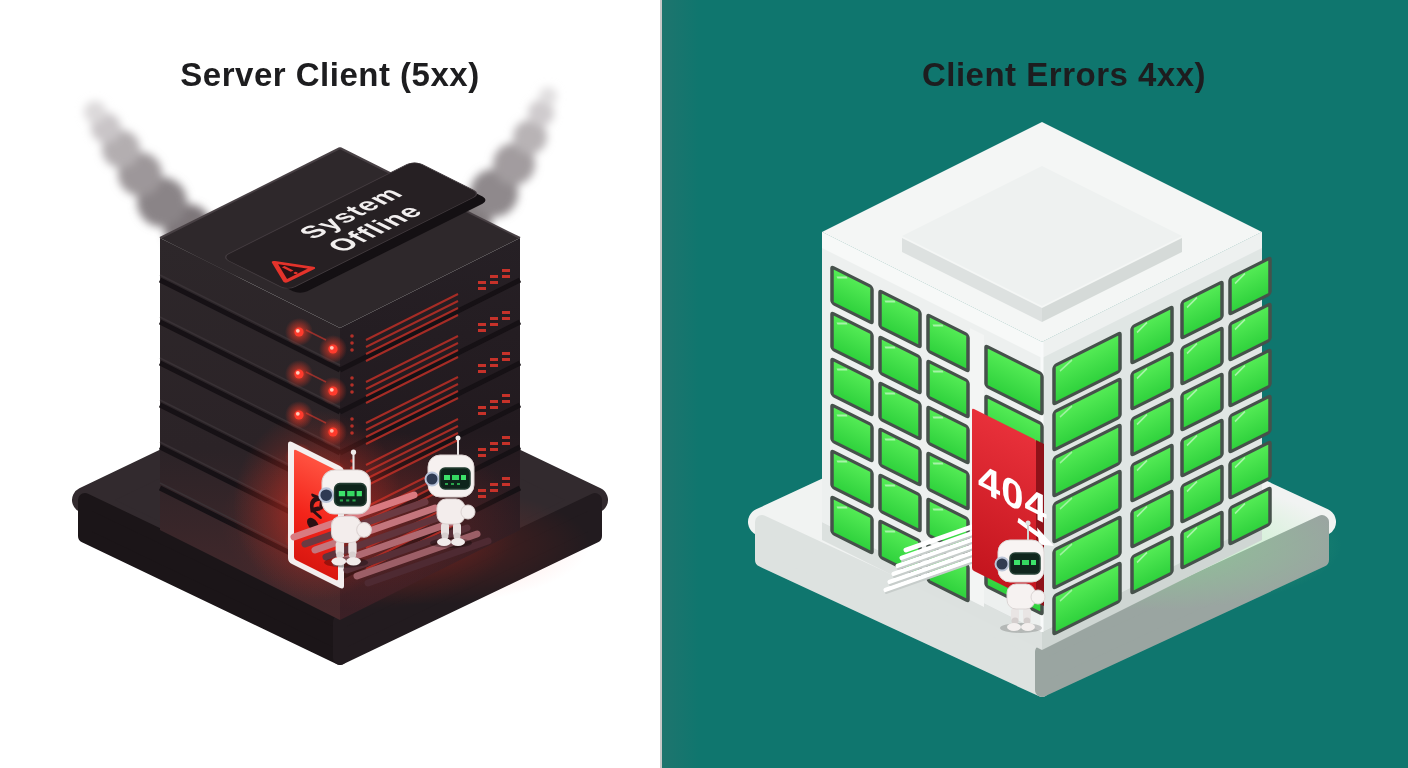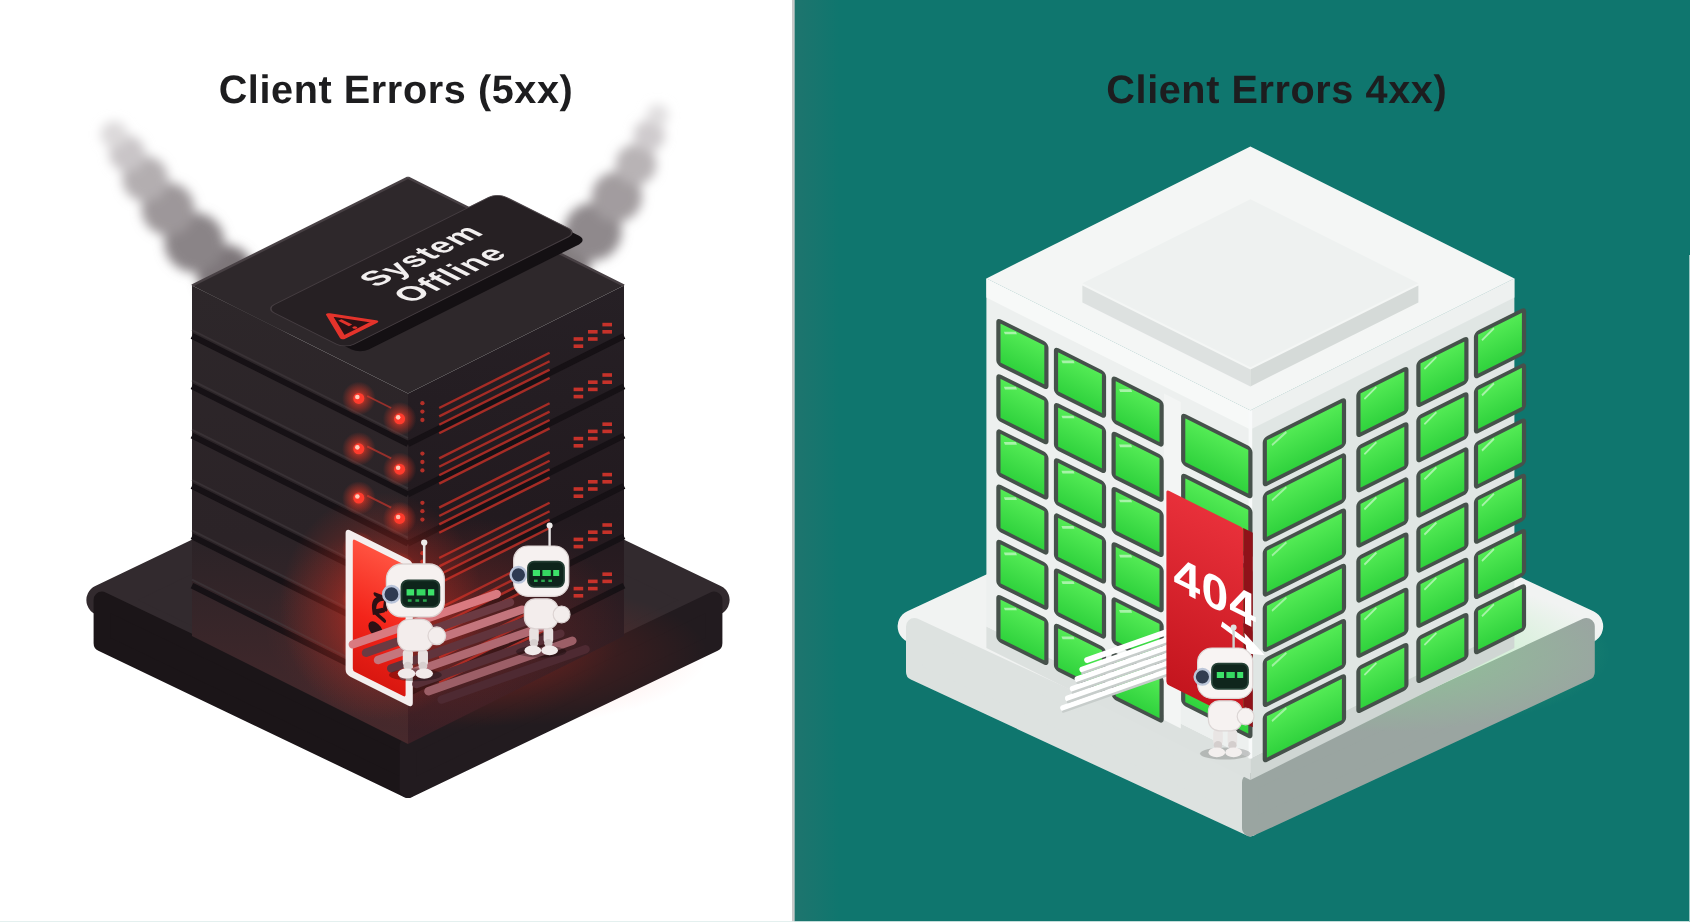--- a/index.html
+++ b/index.html
@@ -15,21 +15,21 @@
          background:linear-gradient(to right,rgba(110,110,110,.16),rgba(110,110,110,0));}
   svg{position:absolute;left:0;top:0;}
   text{font-family:"Liberation Sans",sans-serif;}
 </style>
 </head>
 <body>
 
 <div id="stage">
 
   <div class="panel" id="left-panel">
-    <div class="title">Client Errors (5xx)</div>
+    <div class="title">Server Client (5xx)</div>
 
     <svg width="660" height="768" viewBox="0 0 660 768">
       <defs>
         <radialGradient id="ledGlow">
             <stop offset="0%" stop-color="#ff4a30" stop-opacity=".95"></stop>
             <stop offset="45%" stop-color="#ff3a26" stop-opacity=".45"></stop>
             <stop offset="100%" stop-color="#ff3a26" stop-opacity="0"></stop>
           </radialGradient>
         <radialGradient id="redAmb">
             <stop offset="0%" stop-color="#ff3220" stop-opacity=".55"></stop>

